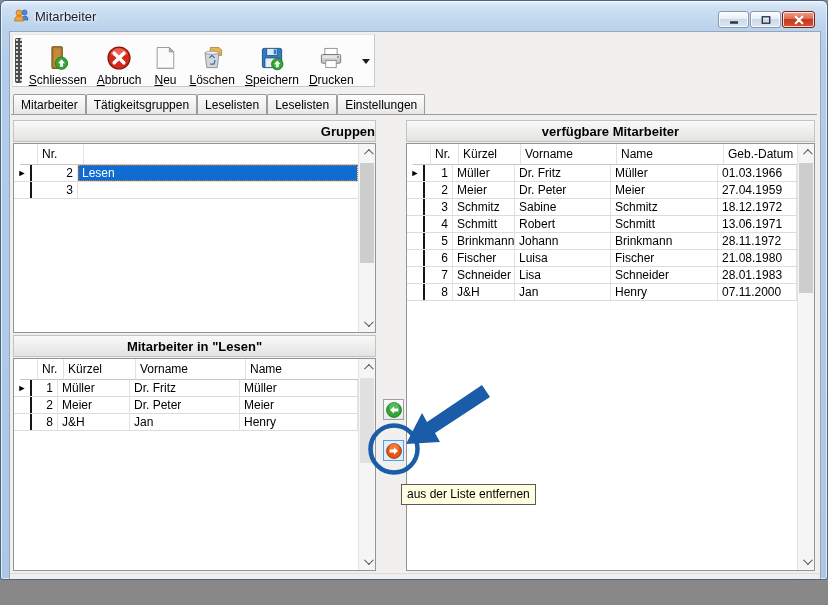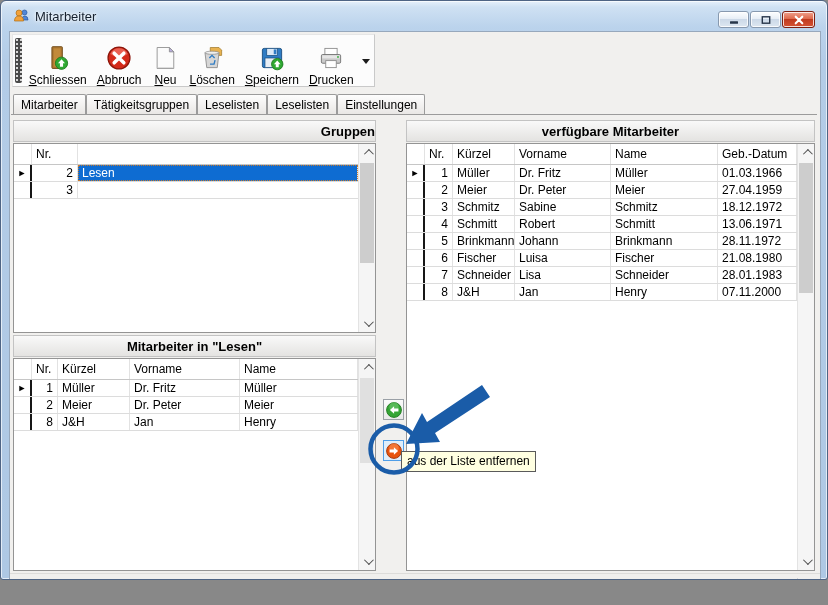--- a/index.html
+++ b/index.html
@@ -53,21 +53,21 @@
     background:linear-gradient(180deg,#fdfdfd,#e9e7e5); border:1px solid #9b9b9b; border-bottom:none;
     border-radius:2px 2px 0 0; margin-right:0px; white-space:nowrap; }
   .tab.active { height:24px; padding-top:5px; background:linear-gradient(180deg,#ffffff 60%,#f4f3f1);
     margin-bottom:-1px; border-bottom:1px solid #f1f0ee; position:relative; z-index:2; }
 
   
   .panel-header { position:absolute; height:22px; background:linear-gradient(180deg,#f9f9f9,#e4e3e1);
     border:1px solid #c3c3c3; display:flex; align-items:center; justify-content:center;
     font-size:13px; font-weight:bold; color:#000; }
   .grid { position:absolute; background:#fff; border:1px solid #949494; overflow:hidden; font-size:12px; }
-  .hrow { display:flex; height:21px; width:calc(100% - 17px); border-bottom:1px solid #c6c6c6; }
+  .hrow { display:flex; height:21px; width:calc(100% - 17px); border-bottom:1px solid #c6c6c6;margin-left:6px; }
   .gbody { width:calc(100% - 17px); }
   .grow { display:flex; height:17px; border-bottom:1px solid #dcdcdc; background:#fff; }
   .c { border-right:1px solid #e2e2e2; overflow:hidden; white-space:nowrap; }
   .c.h { line-height:20px; padding-left:4px; color:#000; }
   .c.d { line-height:16px; padding-left:4px; color:#000; }
   .c.ind { width:18px; padding:0; display:flex; align-items:center; justify-content:center; }
   .c.ind.d { border-right:2px solid #161616; }
   .mk { font-size:9px; line-height:16px; color:#000; }
   .c.nr.d { text-align:right; padding-right:4px; padding-left:0; }
   .g1 .c.nr { width:46px; } .g1 .c.bez { flex:1; }
@@ -425,21 +425,21 @@
         </svg>
     </div>
     <div class="xfer hot" style="left:373px; top:408px;">
       <svg viewBox="0 0 19 19">
           <circle cx="9.5" cy="9.5" r="7.8" fill="#e8540f" stroke="#a33405"></circle>
           <circle cx="9.5" cy="6.3" r="5" fill="#ff9a5e" opacity="0.5"></circle>
           <path d="M13.8 9.5 L9.4 5.6 V7.8 H4.8 V11.2 H9.4 V13.4 Z" fill="#fff"></path>
         </svg>
     </div>
 
-    <div class="tooltip" style="left:391px; top:419px;">aus der Liste entfernen</div>
+    <div class="tooltip" style="left:391px; top:452px;">aus der Liste entfernen</div>
 
     <div class="statusbar">
       <div class="sep"></div>
       <div class="grip"></div>
     </div>
   </div>
 
   <svg class="annot" viewBox="0 0 828 605">
     <ellipse cx="393" cy="448" rx="23.5" ry="23.5" fill="none" stroke="#1a5ca8" stroke-width="4.5"></ellipse>
     <polygon fill="#1a5ca8" points="481,384 426,421 421,412 405,443 439,441 434,432 489,396"></polygon>

